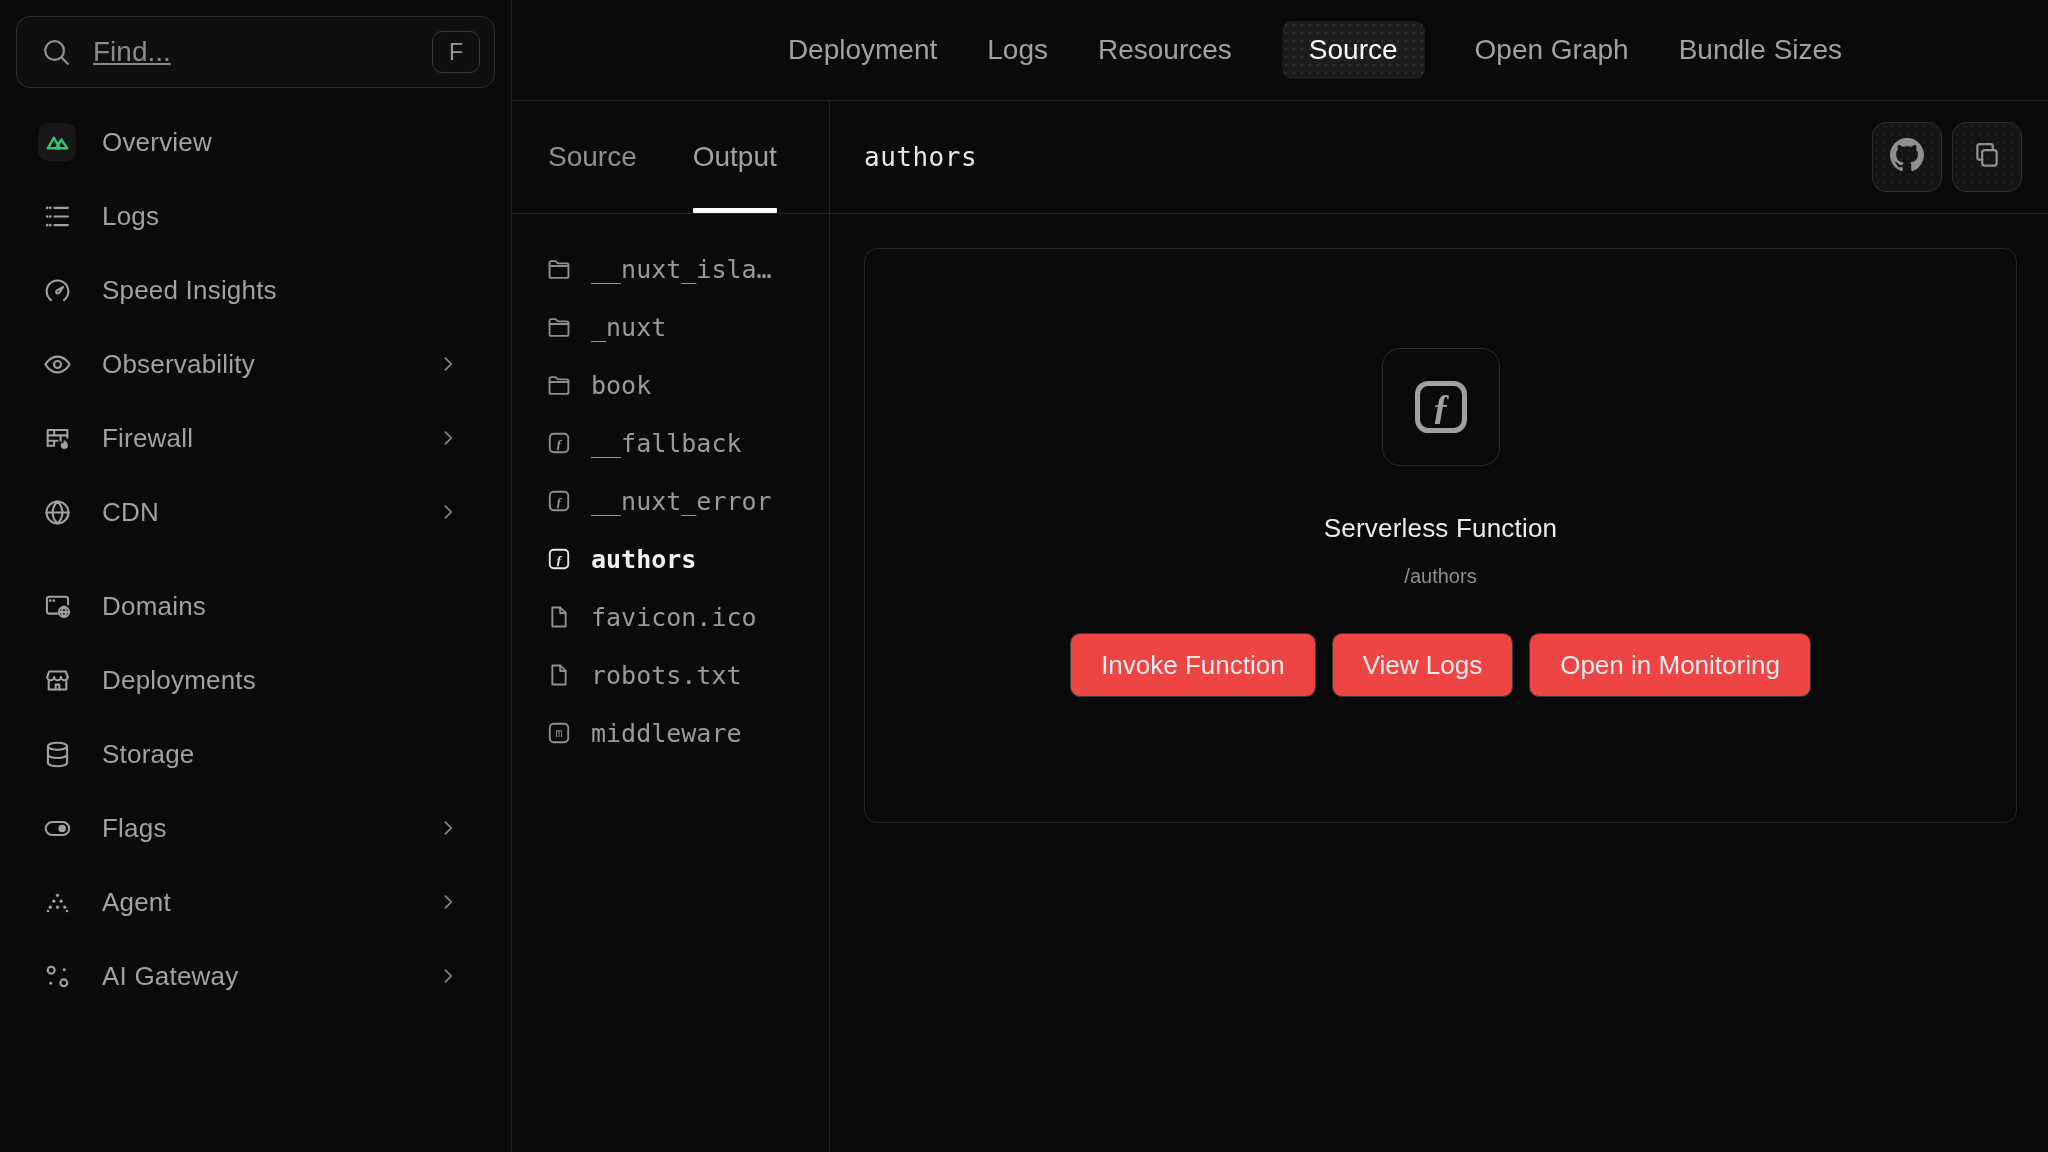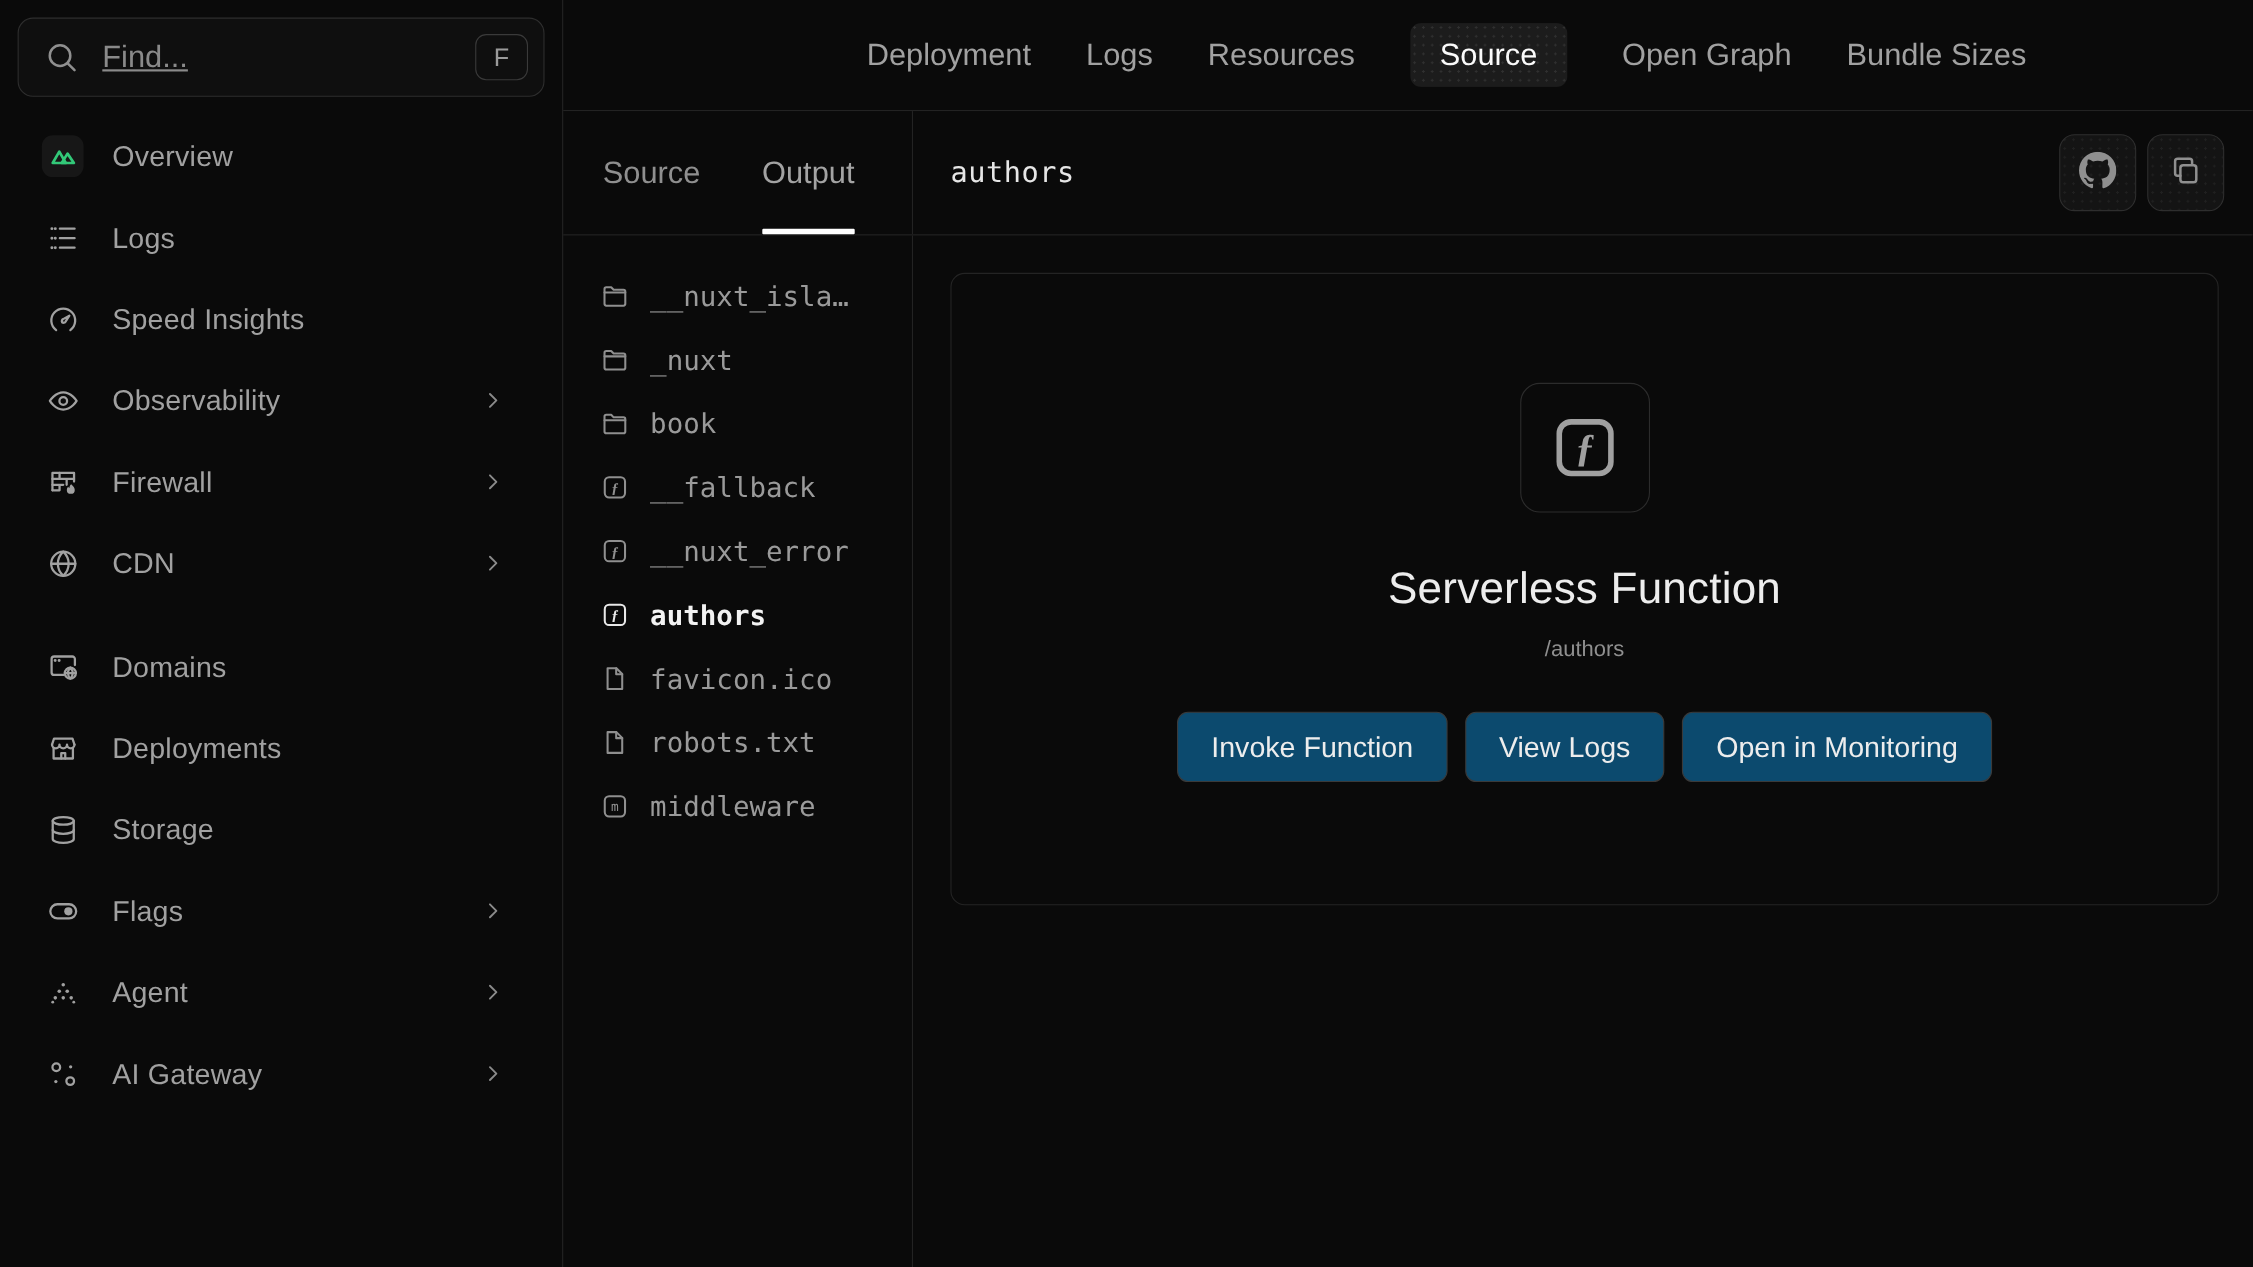--- a/index.html
+++ b/index.html
@@ -102,26 +102,26 @@
   .fn-card {
     height: 575px; border: 1px solid #242424; border-radius: 13px;
     display: flex; flex-direction: column; align-items: center;
     padding-top: 99px;
   }
   .fn-icon-box {
     width: 118px; height: 118px; border: 1px solid #2c2c2c; border-radius: 18px;
     display: flex; align-items: center; justify-content: center; color: #a0a0a0;
   }
   .fn-icon-box svg { width: 64px; height: 64px; }
-  .fn-title { margin-top: 47px; font-size: 40px; color: #ededed; font-weight: 500; letter-spacing: .2px; }
+  .fn-title { margin-top: 47px; font-size: 26px; color: #ededed; font-weight: 500; letter-spacing: .2px; }
   .fn-path { margin-top: 21px; font-size: 20px; color: #8f8f8f; }
   .fn-actions { margin-top: 45px; display: flex; gap: 16px; }
   .action-btn {
     height: 64px; padding: 0 30px; border: 1px solid #3a3a3a; border-radius: 10px;
-    background: #0c4a6e; color: #ededed; font-size: 26px;
+    background: #ef4444; color: #ededed; font-size: 26px;
     display: flex; align-items: center; cursor: pointer; white-space: nowrap;
     font-family: "Liberation Sans", sans-serif;
   }
   svg.stroked { fill: none; stroke: currentColor; stroke-width: 1.6; stroke-linecap: round; stroke-linejoin: round; }
 </style>
 </head>
 <body>
 
 <aside class="sidebar">
   <div class="search-box">

